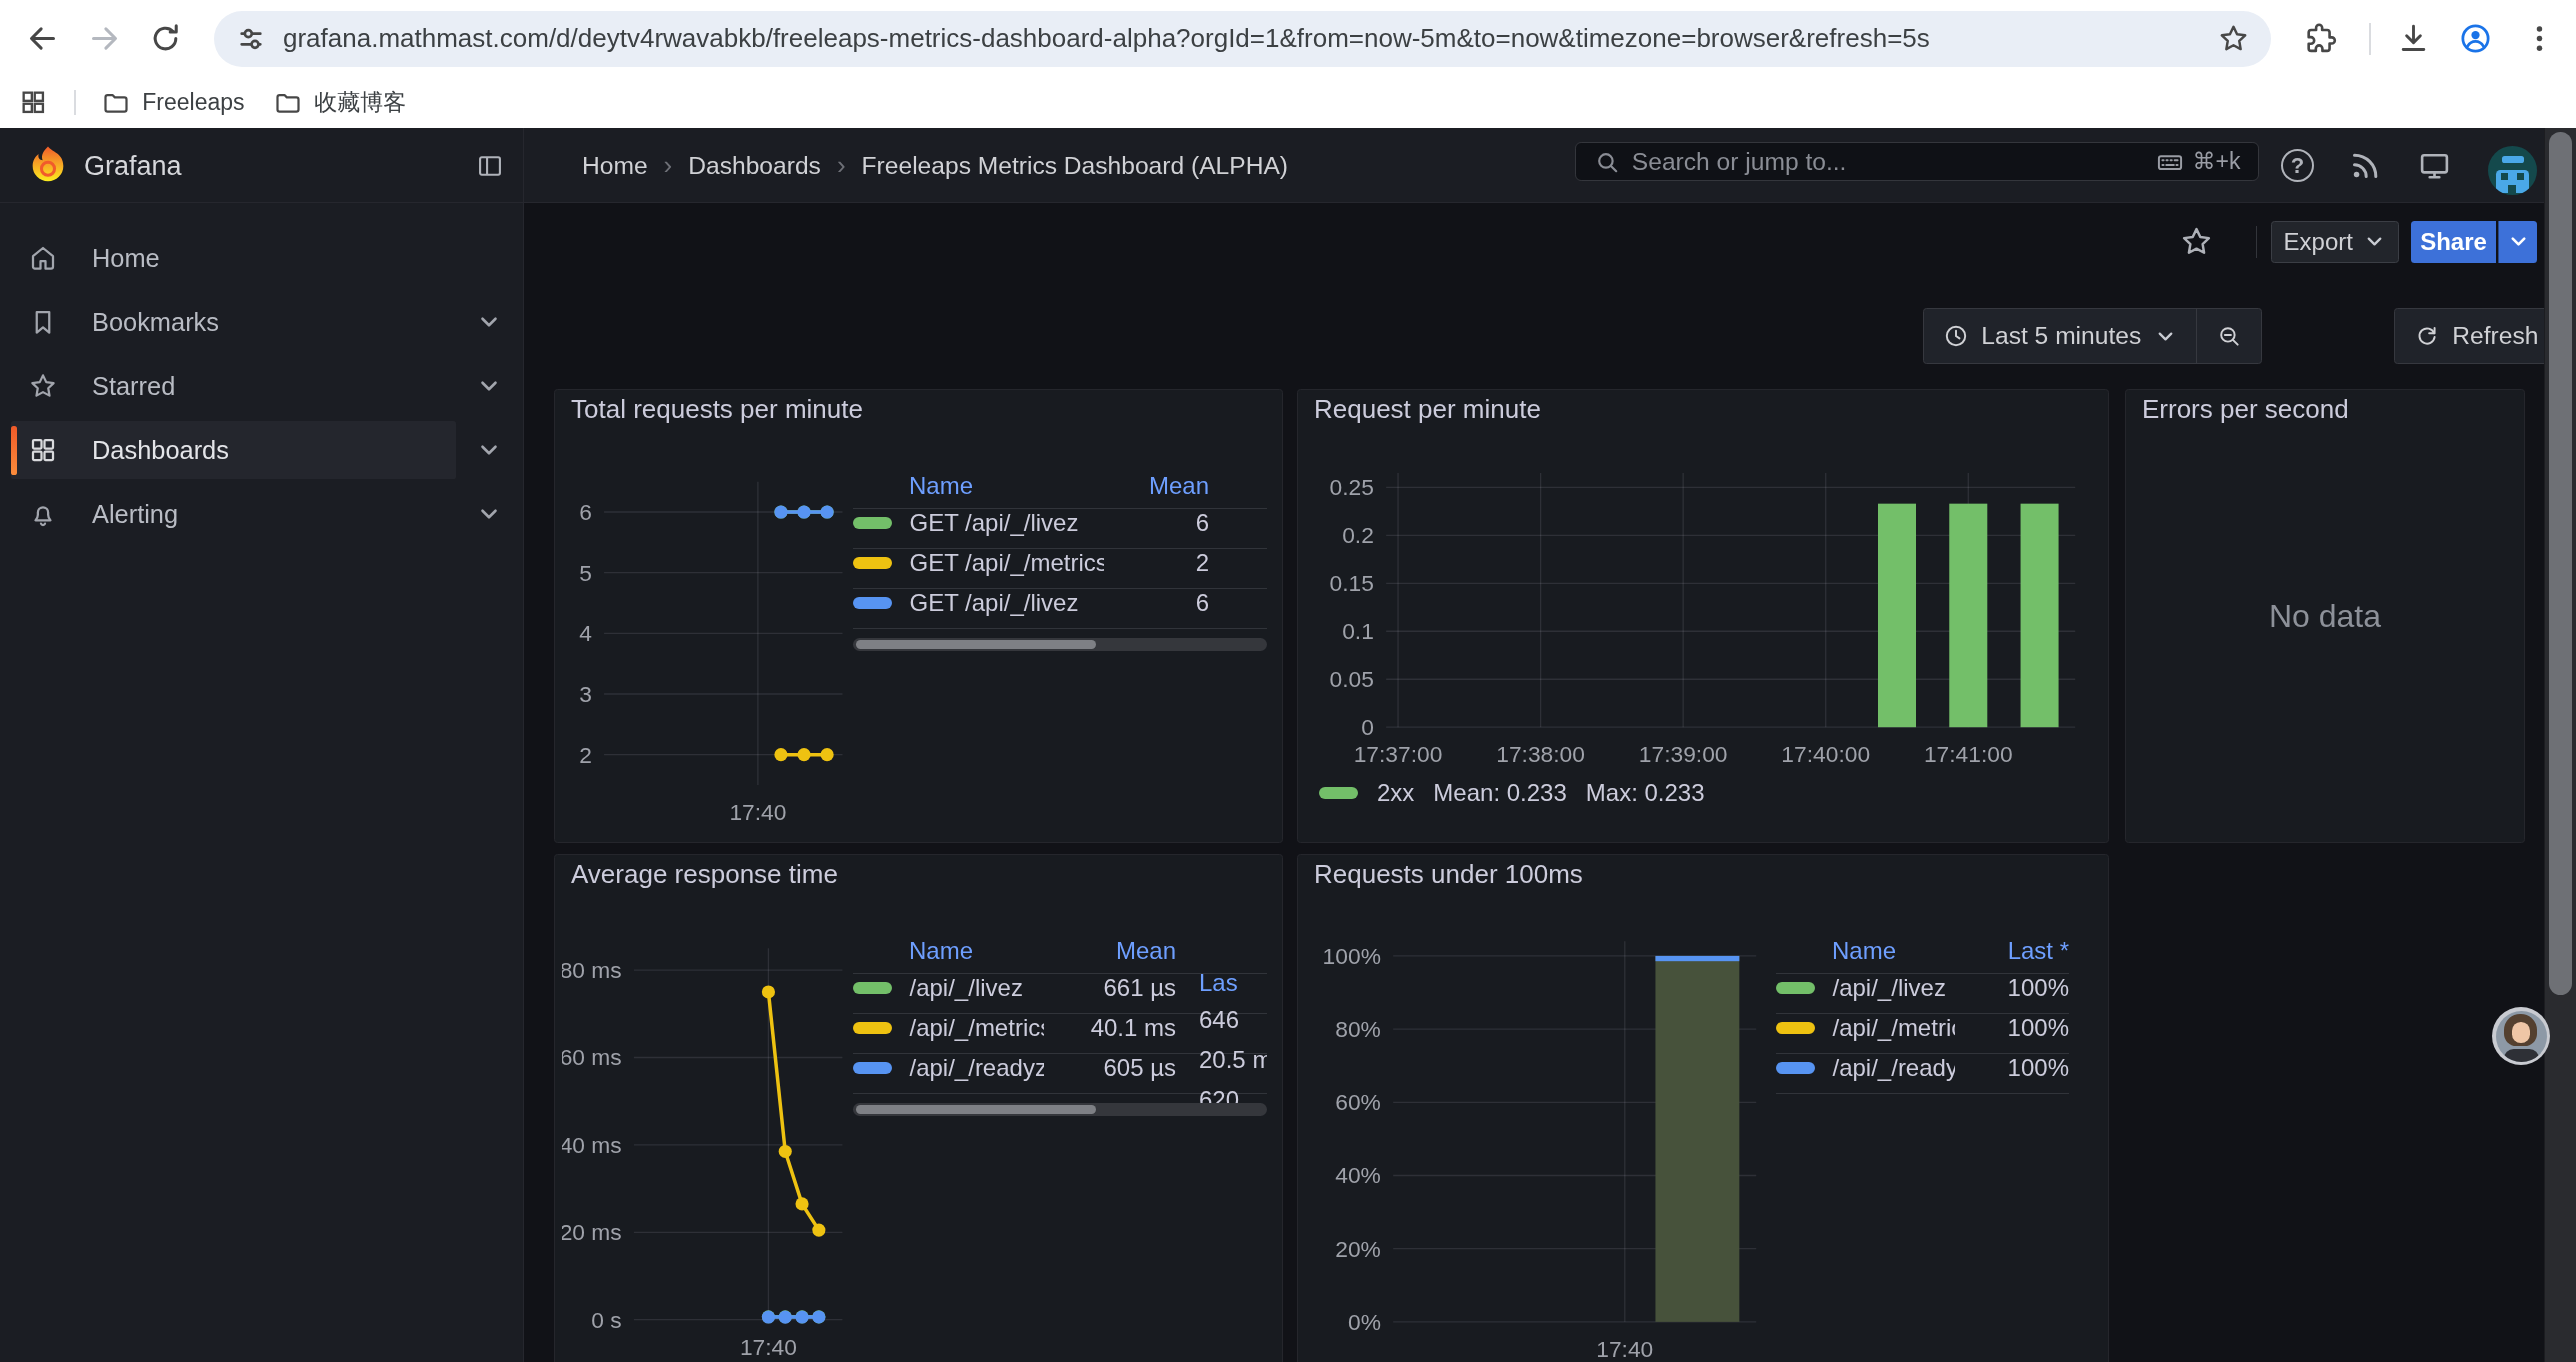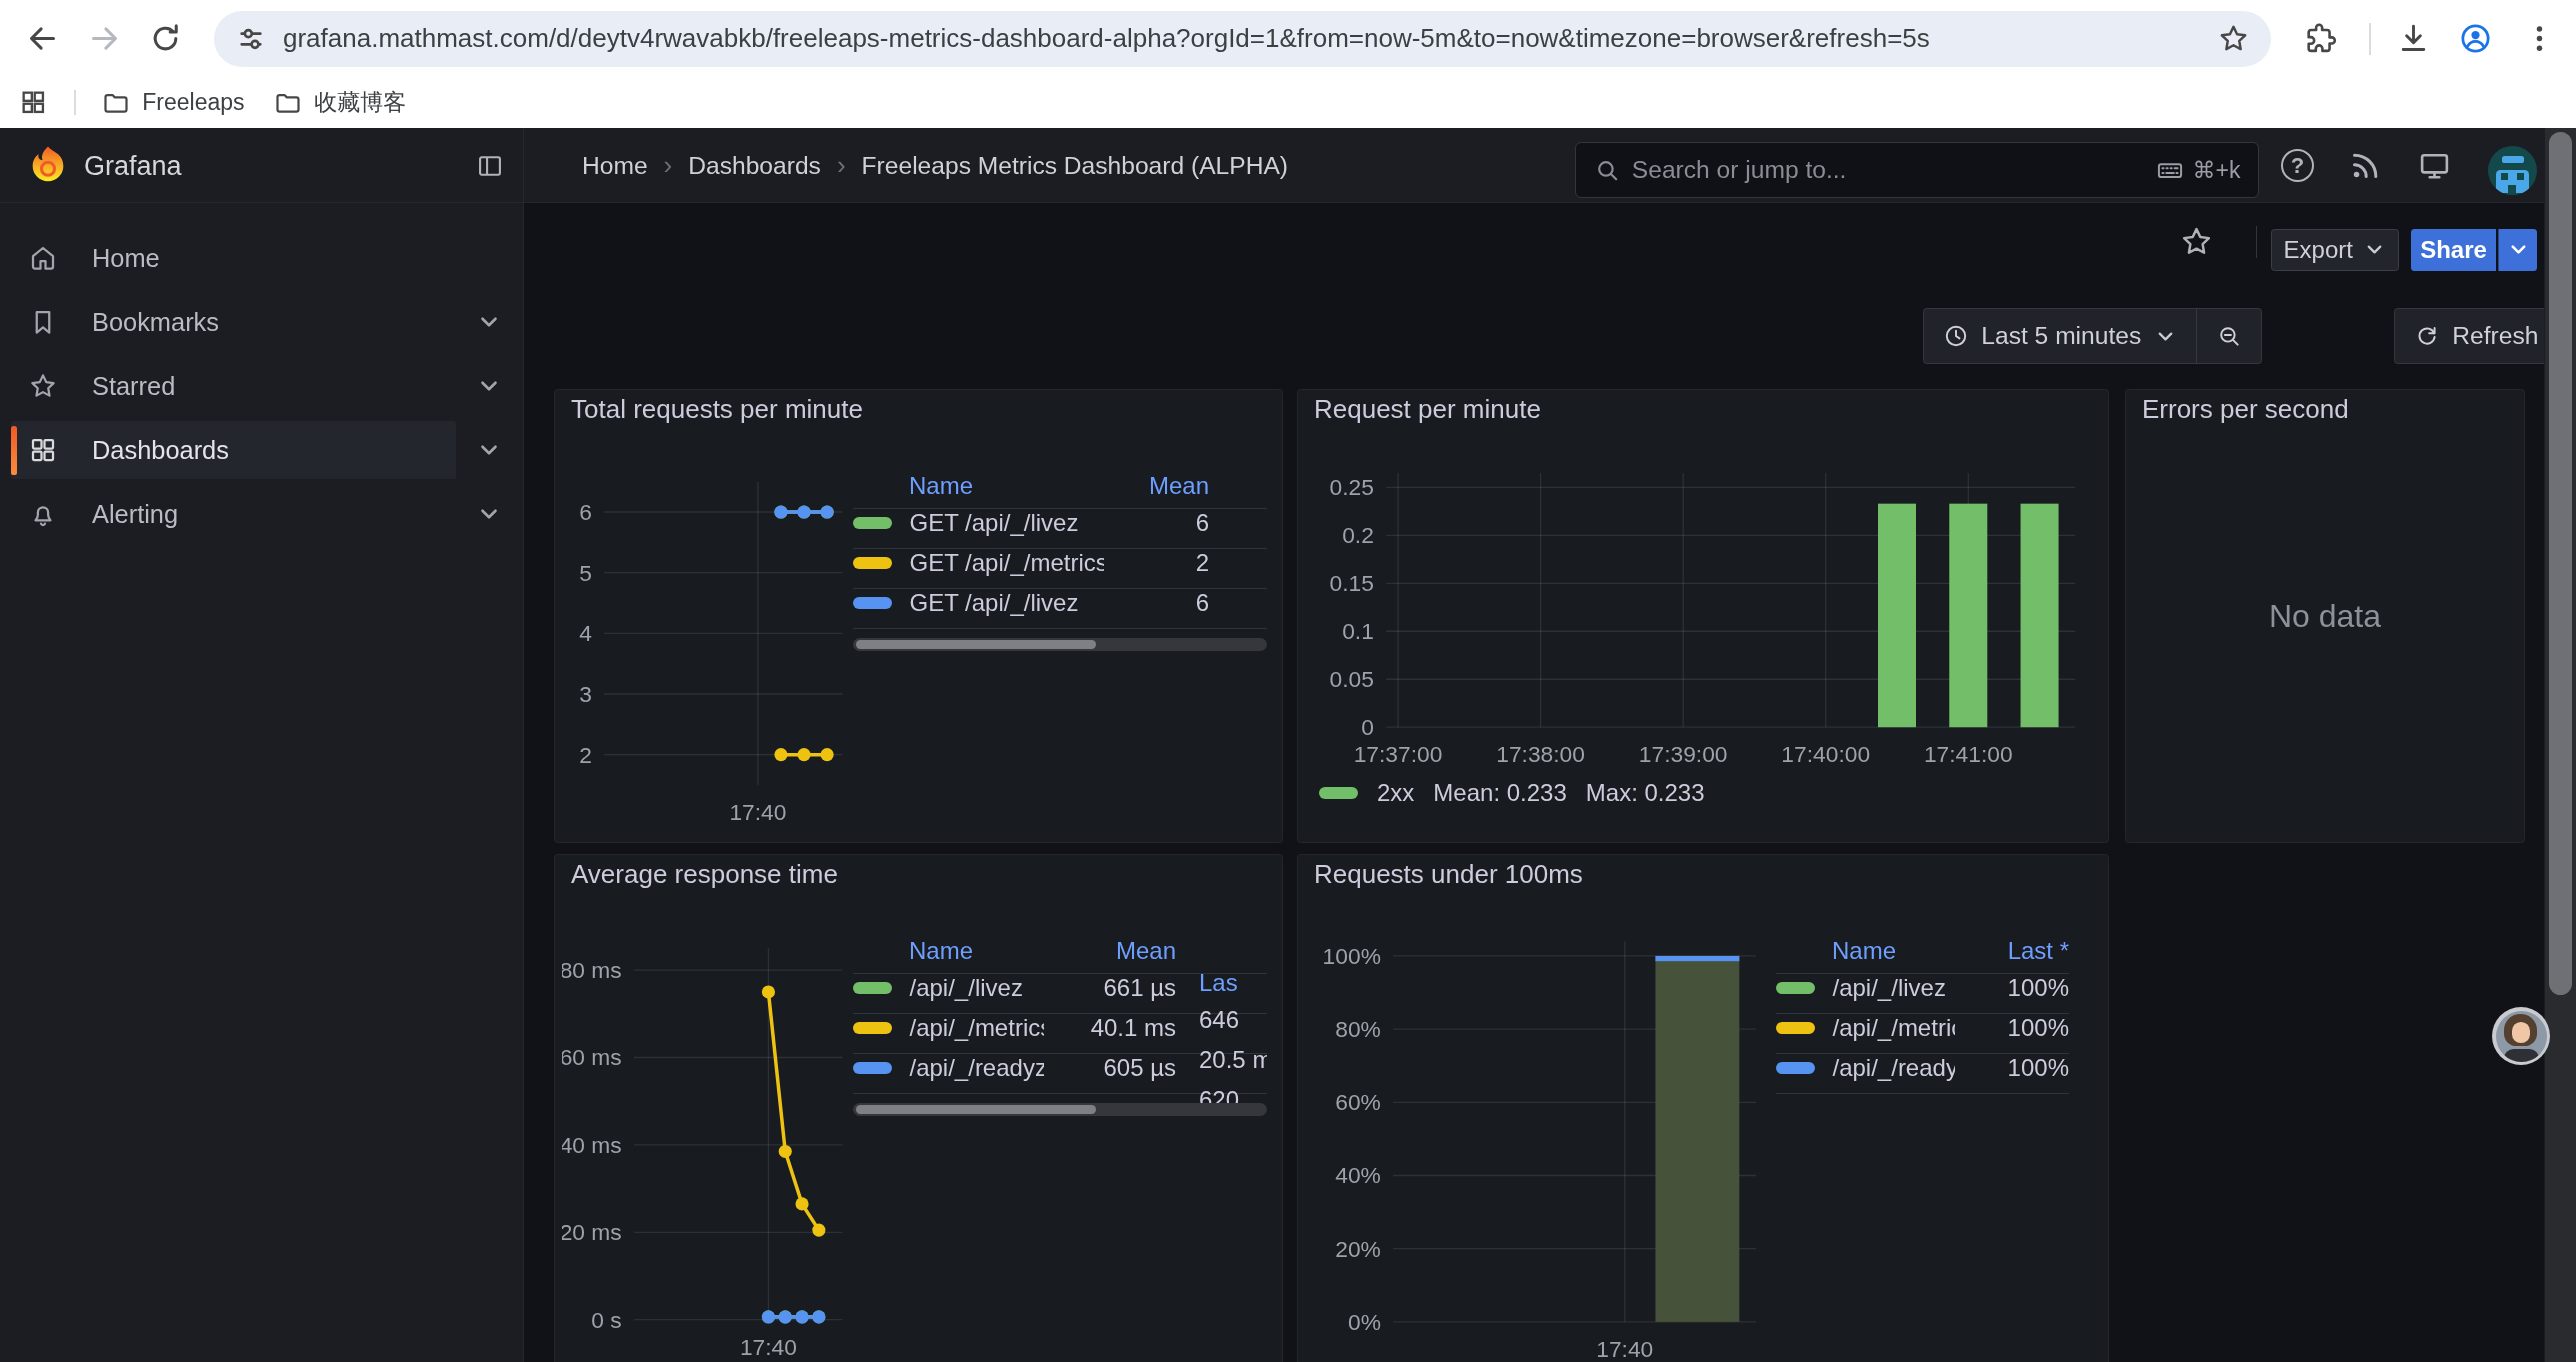--- a/index.html
+++ b/index.html
@@ -24,21 +24,21 @@
   
   .app { position:absolute; top:128px; left:0; right:0; bottom:0; background:#111217; }
 
   .gf-header { position:absolute; top:0; left:0; right:0; height:75px; background:#1b1d23; border-bottom:0.9px solid #26272e; }
   .gf-h-left { position:absolute; left:0; top:0; bottom:0; width:524px; border-right:0.9px solid #26272e; }
   .brand { position:absolute; left:84px; top:23px; font-size:27px; color:#d6d7db; }
   .gf-h-right { position:absolute; left:524px; right:0; top:0; bottom:0; }
   .breadcrumb { position:absolute; left:58px; top:0; height:75px; display:flex; align-items:center; gap:16px; font-size:24.6px; }
   .crumb { color:#d0d1d5; }
   .crumb-sep { color:#6e7077; font-size:26px; }
-  .search-box { position:absolute; left:1051px; top:14px; width:684px; height:56px; background:#0f1116;
+  .search-box { position:absolute; left:1051px; top:14px; width:684px; height:39px; background:#0f1116;
                 border:0.9px solid #34363c; border-radius:6.1px; display:flex; align-items:center; padding:0 17.5px; gap:12.3px; }
   .search-box input { flex:1; background:transparent; border:none; outline:none; color:#c9ccd3; font-size:24.6px;
                       font-family:"Liberation Sans",sans-serif; }
   .search-box input::placeholder { color:#8a8d95; }
   .kbd-hint { display:flex; align-items:center; gap:8.8px; color:#9a9da5; font-size:23px; white-space:nowrap; }
   .hdr-ic { position:absolute; top:21px; width:33px; height:33px; }
   .help-circle { position:absolute; top:21px; width:33px; height:33px; border:2.2px solid #b0b3ba; border-radius:50%;
                  color:#b0b3ba; font-size:22px; font-weight:bold; display:flex; align-items:center; justify-content:center; }
   .gf-av { position:absolute; left:1964px; top:17.5px; width:49px; height:49px; border-radius:50%; background:#14494c; overflow:hidden; }
   .gav-bar { position:absolute; left:14px; top:10.5px; width:22px; height:7px; border-radius:2.6px; background:#4aa8e8; }
@@ -57,21 +57,21 @@
   .s-label { position:absolute; left:92px; font-size:25.4px; color:#b9bcc4; }
   .s-item.active .s-label { color:#e4e5e9; }
   .s-chev { position:absolute; left:476px; width:26px; height:26px; }
 
   .gf-dash { position:absolute; top:75px; left:524px; right:0; bottom:0; background:#111217; overflow:hidden; }
 
   
   .act-star { position:absolute; left:1655px; top:21px; width:35px; height:35px; }
   .act-div { position:absolute; left:1732px; top:23px; width:0.9px; height:32px; background:#33353b; }
   .btn { position:absolute; display:flex; align-items:center; justify-content:center; gap:10.5px; font-size:24px;
-         color:#d0d1d5; border-radius:3.5px;margin-top:8px; }
+         color:#d0d1d5; border-radius:3.5px; }
   .btn-export { left:1747px; top:17.5px; width:128px; height:42px; background:#22252b; border:0.9px solid #3b3e45; }
   .btn-share { left:1887px; top:17.5px; width:85px; height:42px; background:#3d71d9; color:#ffffff; font-weight:bold;
                border-radius:3.5px 0 0 3.5px; }
   .btn-share-chev { left:1974px; top:17.5px; width:39px; height:42px; background:#3d71d9; border-radius:0 3.5px 3.5px 0;
                     border-left:1.8px solid rgba(10,20,40,0.45); }
   .group { position:absolute; top:105px; height:56px; display:flex; align-items:stretch; background:#20232a;
            border:0.9px solid #36383f; border-radius:3.5px; color:#d0d1d5; font-size:24.6px; }
   .group .seg { display:flex; align-items:center; gap:12.3px; padding:0 19px; }
   .group .seg + .seg { border-left:0.9px solid #36383f; }
   .g-time { left:1399px; }

